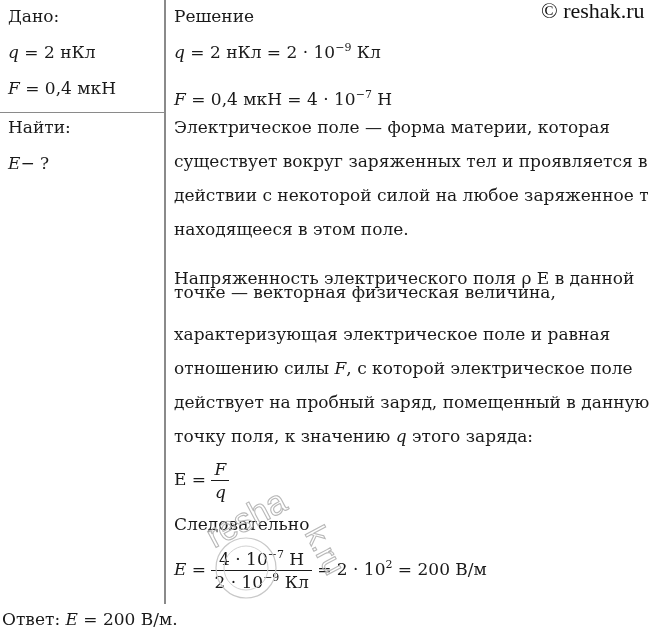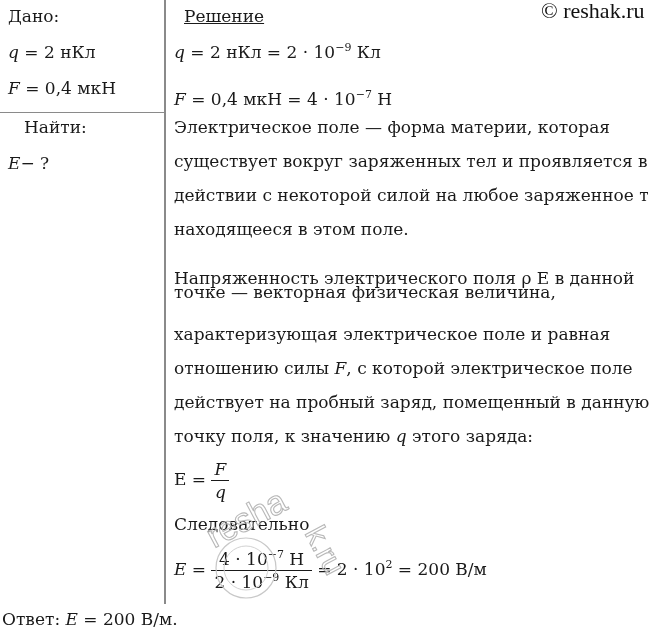--- a/index.html
+++ b/index.html
@@ -26,26 +26,26 @@
 <div class="hline"></div>
 
 <div class="abs t" style="left:8px; top:6px;">Дано:</div>
 <div class="abs t" style="left:8px; top:42px;">
   <span class="i">q</span><span> = 2 нКл</span>
 </div>
 <div class="abs t" style="left:8px; top:78px;">
   <span class="i">F</span><span> = 0,4 мкН</span>
 </div>
 
-<div class="abs t" style="left:24px; top:117px;">Найти:</div>
+<div class="abs t" style="left:8px; top:117px;">Найти:</div>
 <div class="abs t" style="left:8px; top:153px;">
   <span class="i">E</span><span>− ?</span>
 </div>
 
-<div class="abs t" style="left:184px; top:6px;text-decoration:underline;">Решение</div>
+<div class="abs t" style="left:174px; top:6px;">Решение</div>
 <div class="abs t" style="left:174px; top:42px;">
   <span class="i">q</span><span> = 2 нКл = 2 · 10</span><sup>−9</sup><span> Кл</span>
 </div>
 <div class="abs t" style="left:174px; top:89px;">
   <span class="i">F</span><span> = 0,4 мкН = 4 · 10</span><sup>−7</sup><span> Н</span>
 </div>
 
 <div class="abs t" style="left:174px; top:117px;">Электрическое поле — форма материи, которая</div>
 <div class="abs t" style="left:174px; top:151px;text-align:center;">существует вокруг заряженных тел и проявляется в</div>
 <div class="abs t" style="left:174px; top:185px;">действии с некоторой силой на любое заряженное тело,</div>

